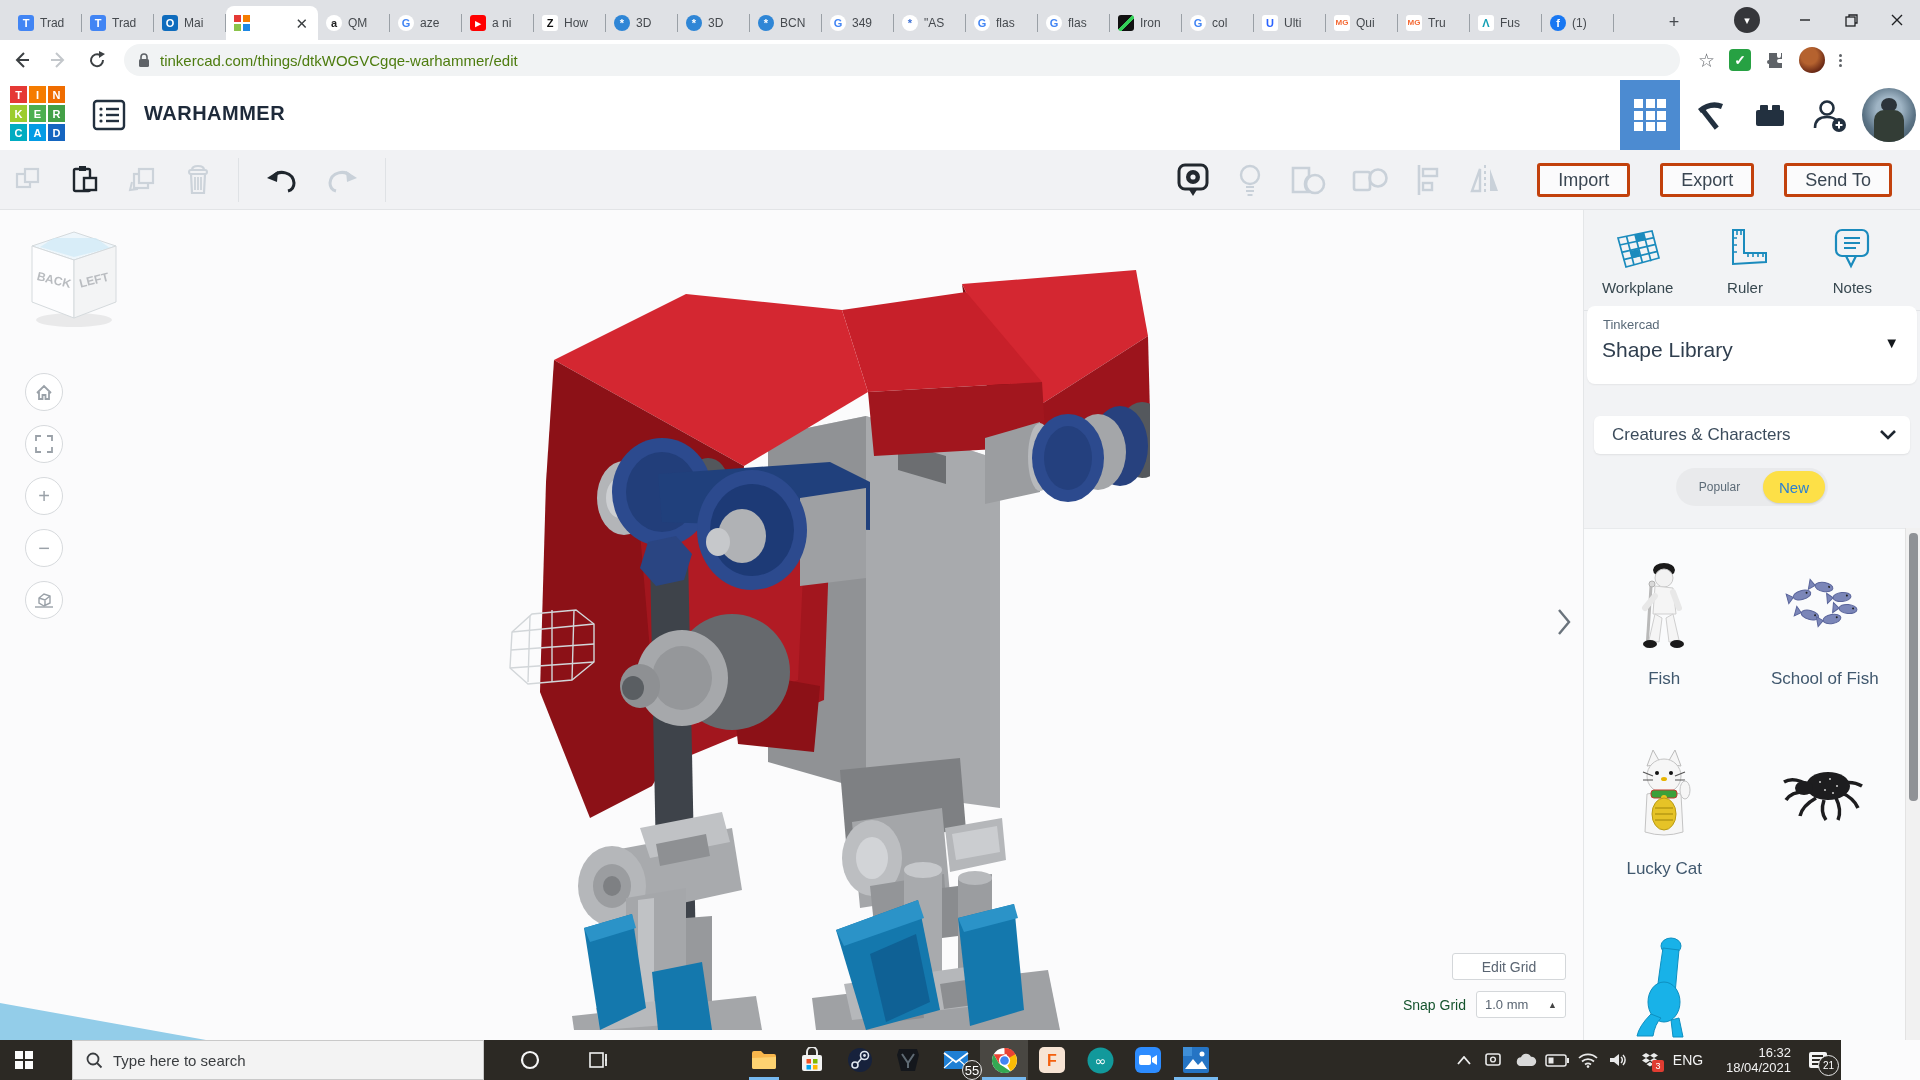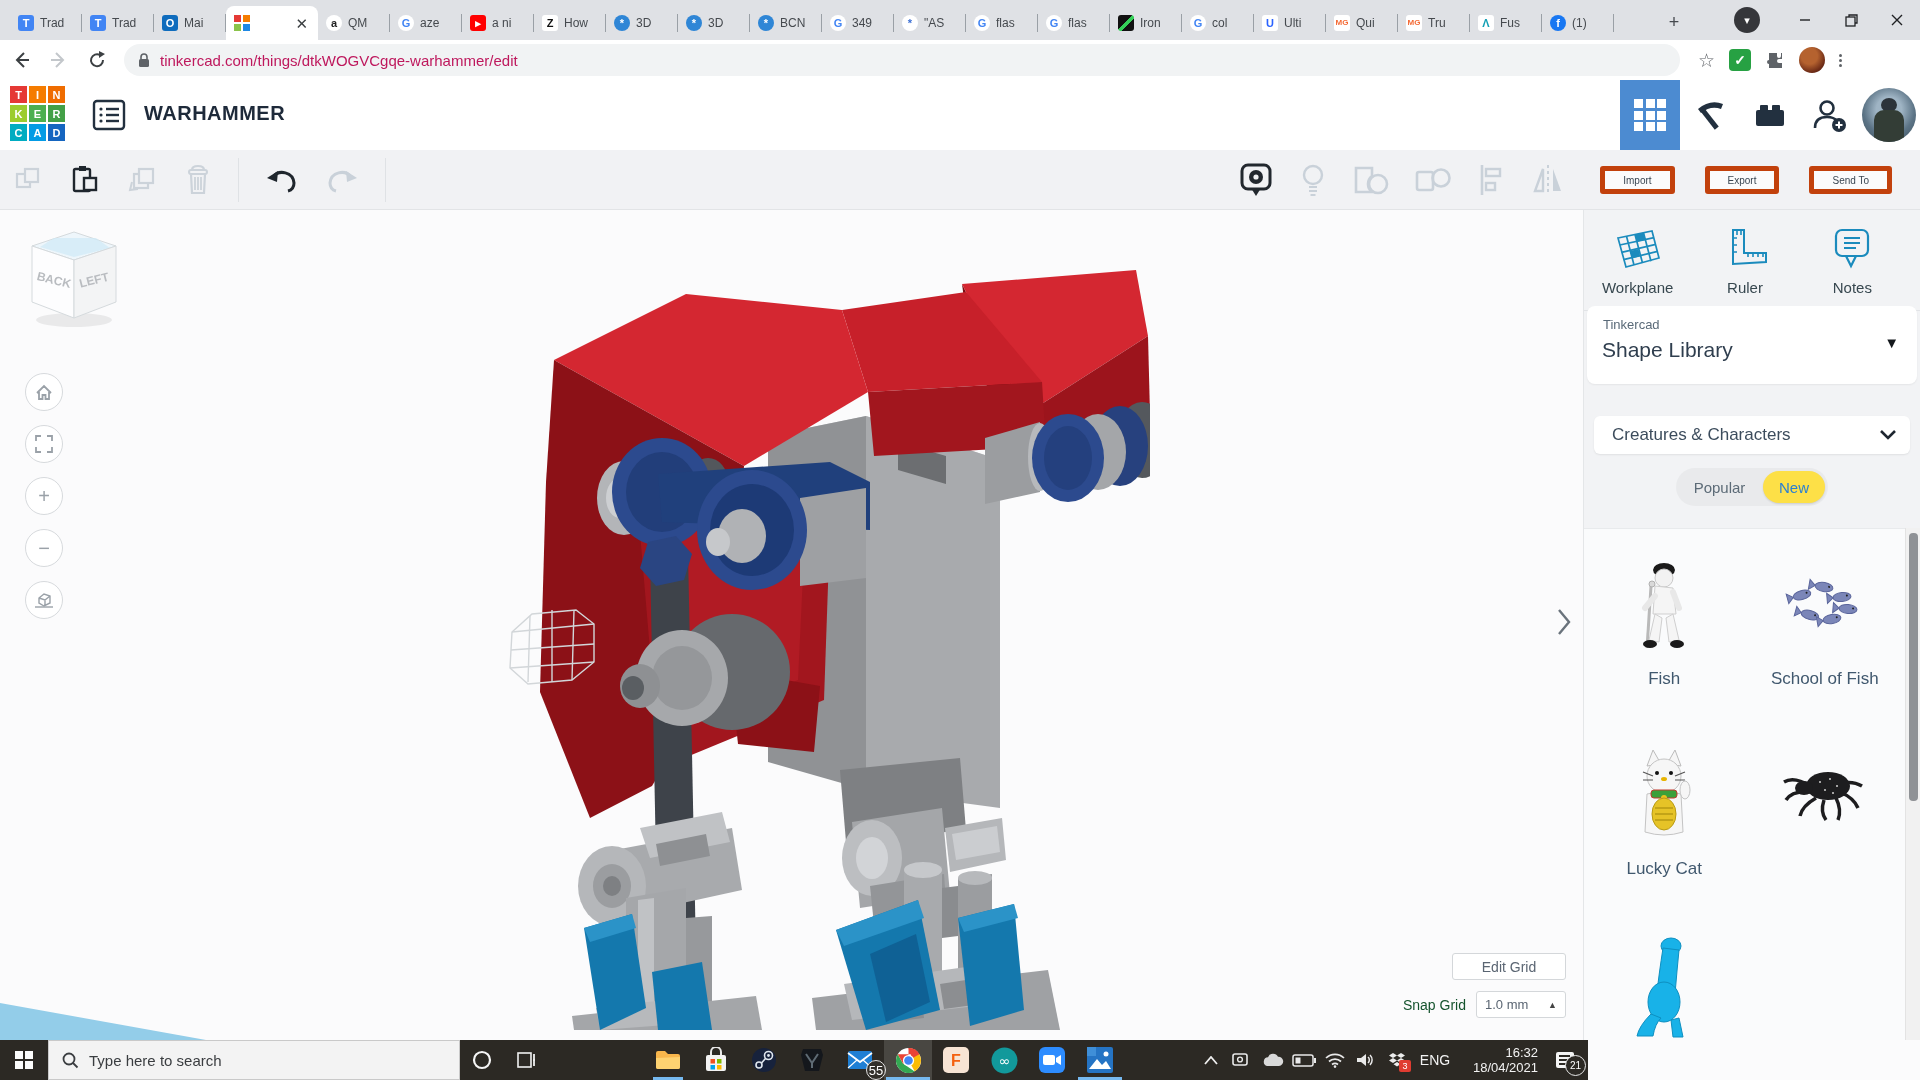--- a/index.html
+++ b/index.html
@@ -21,21 +21,21 @@
   .tab-new { position:absolute; left:1660px; top:8px; width:28px; height:28px; border-radius:50%; display:flex; align-items:center; justify-content:center; font-size:18px; color:#45494e; }
   .win-controls { position:absolute; right:0; top:0; height:40px; display:flex; align-items:center; }
   .media-btn { width:26px; height:26px; border-radius:50%; background:#35363a; color:#fff; display:flex; align-items:center; justify-content:center; font-size:11px; margin-right:22px; }
   .wc { width:46px; height:40px; display:flex; align-items:center; justify-content:center; color:#202124; font-size:14px; }
   .wc svg { display:block; }
 
   
   .urlrow { position:absolute; left:0; top:40px; width:1920px; height:40px; background:#fff; display:flex; align-items:center; }
   .nav-ic { width:34px; height:34px; display:flex; align-items:center; justify-content:center; margin-left:4px; }
   .omnibox { margin-left:10px; width:1556px; height:32px; background:#f1f3f4; border-radius:16px; display:flex; align-items:center; padding:0 14px; gap:10px; }
-  .url-text { font-size:15px; color:#be185d; }
+  .url-text { font-size:15px; color:#4d7c0f; }
   .url-actions { display:flex; align-items:center; gap:14px; margin-left:18px; }
   .star { font-size:19px; color:#5f6368; }
   .ext-green { width:22px; height:22px; background:#27a143; border-radius:4px; color:#fff; font-size:14px; display:flex; align-items:center; justify-content:center; font-weight:bold; }
   .avatar-sm { width:26px; height:26px; border-radius:50%; background:radial-gradient(circle at 40% 35%, #b5622f 0 35%, #6e2c17 70%, #40160b); }
   .kebab { color:#5f6368; font-size:15px; letter-spacing:0; line-height:4px; display:flex; flex-direction:column; gap:2px; }
   .kebab i { width:3px; height:3px; border-radius:50%; background:#5f6368; display:block; }
 
   
   .tkheader { position:absolute; left:0; top:80px; width:1920px; height:70px; background:#fff; }
   .tklogo { position:absolute; left:10px; top:6px; display:grid; grid-template-columns:repeat(3,17px); grid-auto-rows:17px; gap:2px; }
@@ -50,21 +50,21 @@
   .avatar-lg { width:54px; height:54px; border-radius:50%; margin:0 4px 0 2px; background:radial-gradient(circle at 50% 40%, #9fb4c4 0 30%, #5c7486 60%, #3a4c58); overflow:hidden; position:relative; }
   .avatar-lg:before { content:""; position:absolute; left:19px; top:10px; width:16px; height:14px; border-radius:50%; background:#2c333a; }
   .avatar-lg:after { content:""; position:absolute; left:12px; top:22px; width:30px; height:34px; border-radius:10px 10px 0 0; background:#333d36; }
 
   
   .tktoolbar { position:absolute; left:0; top:150px; width:1920px; height:60px; background:#f1f2f4; border-bottom:1px solid #e2e4e6; }
   .tb-left { position:absolute; left:14px; top:0; height:60px; display:flex; align-items:center; gap:26px; }
   .tb-sep { width:1px; height:44px; background:#dfe2e5; }
   .tb-ic { display:flex; align-items:center; justify-content:center; }
   .tb-right { position:absolute; right:28px; top:0; height:60px; display:flex; align-items:center; gap:24px; }
-  .tb-btn { height:28px; padding:0 18px; background:#fbfbfc; border:5px solid #c2410c; border-radius:3px; font-size:10px; color:#3a4652; display:flex; align-items:center; }
+  .tb-btn { height:34px; padding:0 18px; background:#fbfbfc; border:3px solid #c2410c; border-radius:3px; font-size:18px; color:#3a4652; display:flex; align-items:center; }
   .tb-btn-group { display:flex; gap:30px; margin-left:10px; }
 
   
   .canvas { position:absolute; left:0; top:210px; width:1583px; height:830px; background:#fbfbfc; overflow:hidden; }
   .viewcube { position:absolute; left:24px; top:18px; }
   .navbtns { position:absolute; left:25px; top:163px; display:flex; flex-direction:column; gap:14px; }
   .navbtn { width:38px; height:38px; border-radius:50%; background:#fff; border:1px solid #d7dadd; display:flex; align-items:center; justify-content:center; color:#9aa1a8; font-size:20px; }
   .blue-tri { position:absolute; left:0; bottom:0; width:206px; height:37px; background:#93cde9; clip-path:polygon(0 0, 100% 100%, 0 100%); }
   .collapse-handle { position:absolute; left:1553px; top:392px; }
   .edit-grid-btn { position:absolute; right:17px; top:743px; width:114px; height:27px; background:#fff; border:1px solid #d4d7da; border-radius:3px; display:flex; align-items:center; justify-content:center; font-size:14px; color:#5a6572; }
@@ -80,31 +80,31 @@
   .tool { flex:1; display:flex; flex-direction:column; align-items:center; gap:7px; padding-top:6px; }
   .tool-label { font-size:15px; color:#37474f; }
   .sb-divider { position:absolute; left:0; right:0; top:100px; height:1px; background:#e2e4e7; }
   .lib-card { position:absolute; left:3px; right:3px; top:96px; height:78px; background:#fff; border-radius:8px; box-shadow:0 1px 2px rgba(0,0,0,.06); }
   .kicker { position:absolute; left:16px; top:11px; font-size:13px; color:#5a6a78; }
   .lib-title { position:absolute; left:15px; top:32px; font-size:21px; color:#2f3e4e; }
   .lib-caret { position:absolute; right:18px; top:28px; font-size:15px; color:#14181c; }
   .category { position:absolute; left:10px; right:10px; top:206px; height:38px; background:#fff; border-radius:6px; box-shadow:0 1px 2px rgba(0,0,0,.08); display:flex; align-items:center; padding:0 13px 0 18px; }
   .cat-label { flex:1; font-size:17px; color:#3c4c5c; }
   .toggle { position:absolute; left:50%; transform:translateX(-50%); top:258px; width:152px; height:38px; background:#e9eaec; border-radius:19px; display:flex; align-items:center; }
-  .toggle-popular { flex:1; text-align:center; font-size:15px; color:#5c6b77; }
+  .toggle-popular { flex:1; text-align:center; font-size:12px; color:#5c6b77; }
   .toggle-new { width:62px; height:32px; margin-right:3px; background:#fde047; border-radius:16px; display:flex; align-items:center; justify-content:center; font-size:15px; color:#2a7fd4; box-shadow:0 1px 2px rgba(0,0,0,.12); }
   .gallery { position:absolute; left:0; right:15px; top:318px; bottom:0; background:#fafbfc; border-top:1px solid #e8eaec; display:grid; grid-template-columns:1fr 1fr; grid-auto-rows:190px; padding-top:22px; overflow:hidden; }
   .shape-item { display:flex; flex-direction:column; align-items:center; }
   .shape-thumb { width:110px; height:110px; display:flex; align-items:center; justify-content:center; }
   .shape-label { margin-top:8px; font-size:17px; color:#40586e; }
   .sb-scroll { position:absolute; right:0; top:318px; bottom:0; width:15px; background:#f1f1f1; border-left:1px solid #e3e3e3; }
   .sb-thumb { position:absolute; left:3px; width:9px; top:5px; height:268px; background:#8f9296; border-radius:4px; }
 
   
-  .taskbar { position:absolute; left:0; top:1040px; width:1588px; height:40px; background:#2c2924; display:flex; align-items:stretch; }
+  .taskbar { position:absolute; left:0; top:1040px; width:1841px; height:40px; background:#2c2924; display:flex; align-items:stretch;gap:24px; }
   .tb-start { width:48px; display:flex; align-items:center; justify-content:center; }
   .winlogo { display:grid; grid-template-columns:8px 8px; grid-auto-rows:8px; gap:1.5px; }
   .winlogo i { background:#fdfdfd; display:block; }
   .tb-search { width:412px; background:#f3f3f3; border:1px solid #c9c9c9; display:flex; align-items:center; gap:10px; padding-left:12px; }
   .tb-search-text { font-size:15px; color:#3a3d40; }
   .tb-sys { width:44px; display:flex; align-items:center; justify-content:center; }
   #apps { display:flex; margin-left:96px; }
   .app { position:relative; width:48px; display:flex; align-items:center; justify-content:center; }
   .app.active { background:rgba(255,255,255,.14); }
   .app .underline { position:absolute; bottom:0; left:50%; transform:translateX(-50%); height:3px; background:#76b9f0; }

